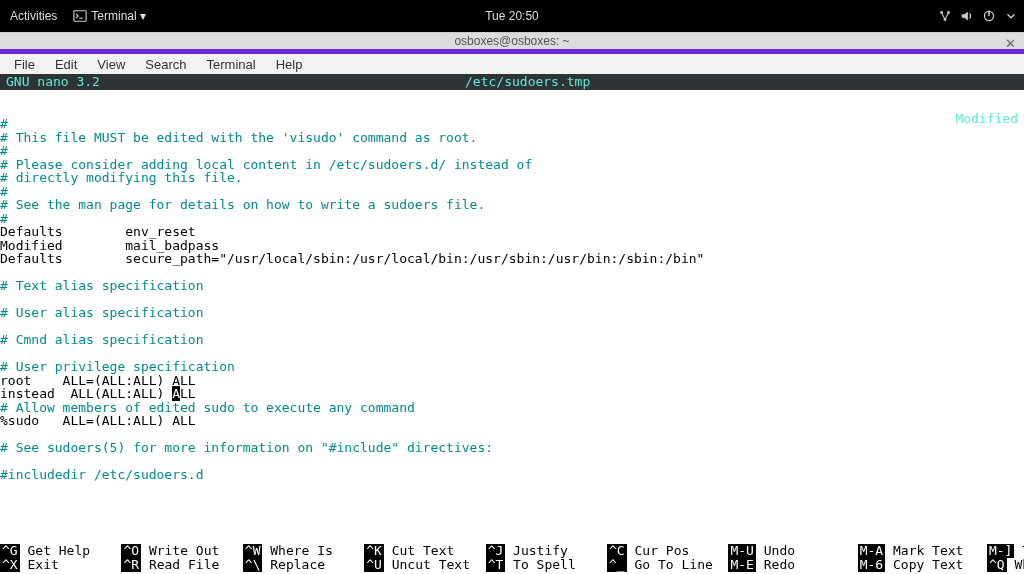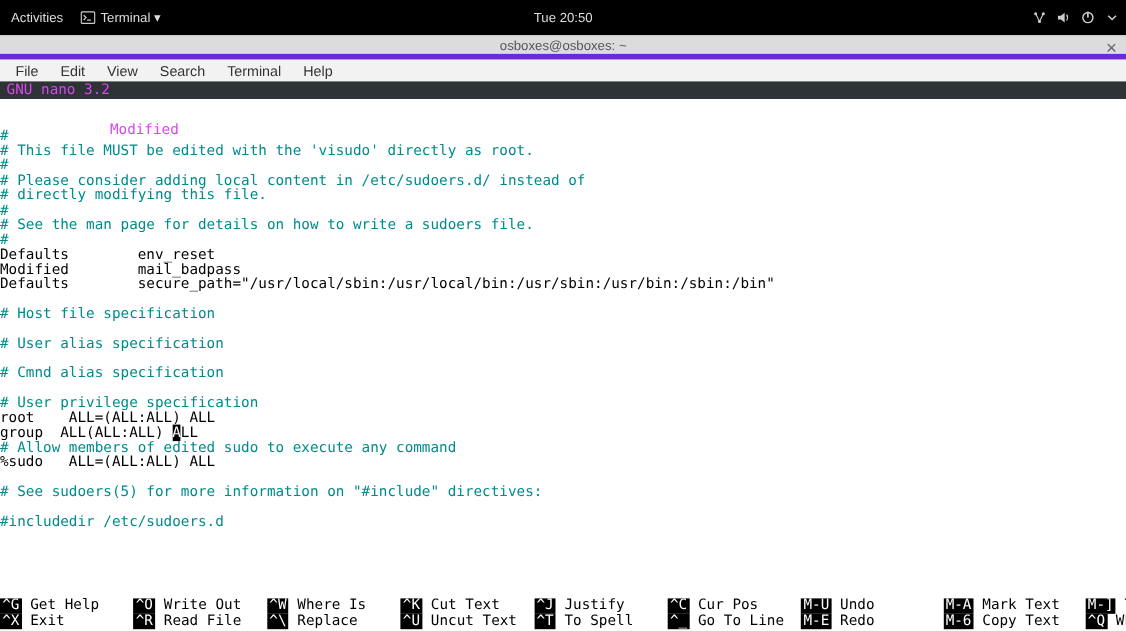--- a/index.html
+++ b/index.html
@@ -9,21 +9,21 @@
   .topbar .center { position: absolute; left: 50%; transform: translateX(-50%); }
   .topbar .right { margin-left: auto; display: flex; gap: 8px; align-items: center; }
   .tb-item { cursor: pointer; padding: 2px 4px; }
   .tb-item.app { display: flex; align-items: center; gap: 4px; }
   .tb-icon { display: inline-flex; width: 14px; height: 14px; align-items: center; justify-content: center; }
   .tb-icon svg { width: 14px; height: 14px; }
   .titlebar { background: #dcdcdc; height: 22px; display: flex; align-items: center; justify-content: center; font-size: 12px; color: #555; position: relative; border-top: 1px solid #ccc; border-bottom: 5px solid #6d28d9; }
   .titlebar .close { position: absolute; right: 8px; top: 3px; color: #666; font-size: 13px; cursor: pointer; }
   .menubar { background: #f2f2f2; height: 20px; display: flex; align-items: center; font-size: 13px; color: #333; padding: 0 6px; gap: 4px; }
   .menubar .menu-item { padding: 3px 8px; cursor: pointer; }
-  .nano-header { background: #2e3436; color: #d946ef; font-family: "DejaVu Sans Mono","Liberation Mono",monospace; font-size: 13px; height: 16px; line-height: 16px; display: flex; padding: 0 6px; }
+  .nano-header { background: #2e3436; color: #5eead4; font-family: "DejaVu Sans Mono","Liberation Mono",monospace; font-size: 13px; height: 16px; line-height: 16px; display: flex; padding: 0 6px; }
   .nano-header .nh-left { flex: 0 0 auto; }
   .nano-header .nh-center { flex: 1 1 auto; text-align: center; }
   .nano-header .nh-right { flex: 0 0 auto; margin-top: 37px; }
   .editor { background: #fff; font-family: "DejaVu Sans Mono","Liberation Mono",monospace; font-size: 13px; line-height: 13.5px; white-space: pre; color: #000; padding: 0; height: 454px; overflow: hidden; }
   .editor .cmt { color: #008b8b; }
   .editor .txt { color: #000; }
   .editor .cur { background: #000; color: #fff; }
   .shortcuts { background: #fff; font-family: "DejaVu Sans Mono","Liberation Mono",monospace; font-size: 13px; line-height: 14px; color: #000; padding: 0; height: 36px; white-space: pre; }
   .shortcuts .row { height: 14px; }
   .shortcuts .key { background: #000; color: #fff; display: inline-block; padding: 0 2px; }
@@ -86,46 +86,47 @@
   <span class="menu-item">File</span>
   <span class="menu-item">Edit</span>
   <span class="menu-item">View</span>
   <span class="menu-item">Search</span>
   <span class="menu-item">Terminal</span>
   <span class="menu-item">Help</span>
 </div>
 
 <div class="nano-header">
   <span class="nh-left">  GNU nano 3.2</span>
+  <span class="nh-center">/etc/sudoers.tmp</span>
   <span class="nh-right">Modified  </span>
 </div>
 
 <div class="editor">
 <span class="txt">
 </span><span class="cmt">#</span>
-<span class="cmt"># This file MUST be edited with the 'visudo' directly as root.</span>
+<span class="cmt"># This file MUST be edited with the 'visudo' command as root.</span>
 <span class="cmt">#</span>
 <span class="cmt"># Please consider adding local content in /etc/sudoers.d/ instead of</span>
 <span class="cmt"># directly modifying this file.</span>
 <span class="cmt">#</span>
 <span class="cmt"># See the man page for details on how to write a sudoers file.</span>
 <span class="cmt">#</span>
 <span class="txt">Defaults        env_reset</span>
 <span class="txt">Modified        mail_badpass</span>
 <span class="txt">Defaults        secure_path="/usr/local/sbin:/usr/local/bin:/usr/sbin:/usr/bin:/sbin:/bin"</span>
 <span class="txt">
-</span><span class="cmt"># Host file specification</span>
+</span><span class="cmt"># Text alias specification</span>
 <span class="txt">
 </span><span class="cmt"># User alias specification</span>
 <span class="txt">
 </span><span class="cmt"># Cmnd alias specification</span>
 <span class="txt">
 </span><span class="cmt"># User privilege specification</span>
 <span class="txt">root    ALL=(ALL:ALL) ALL</span>
-<span class="txt"><span>group  ALL(ALL:ALL) </span><span class="cur">A</span><span>LL</span></span>
+<span class="txt"><span>instead  ALL(ALL:ALL) </span><span class="cur">A</span><span>LL</span></span>
 <span class="cmt"># Allow members of edited sudo to execute any command</span>
 <span class="txt">%sudo   ALL=(ALL:ALL) ALL</span>
 <span class="txt">
 </span><span class="cmt"># See sudoers(5) for more information on "#include" directives:</span>
 <span class="txt">
 </span><span class="cmt">#includedir /etc/sudoers.d</span>
 </div>
 
 <div class="shortcuts"><div class="row"><span class="key">^G</span><span> Get Help    </span><span class="key">^O</span><span> Write Out   </span><span class="key">^W</span><span> Where Is    </span><span class="key">^K</span><span> Cut Text    </span><span class="key">^J</span><span> Justify     </span><span class="key">^C</span><span> Cur Pos     </span><span class="key">M-U</span><span> Undo        </span><span class="key">M-A</span><span> Mark Text   </span><span class="key">M-]</span><span> To Bracket</span></div><div class="row"><span class="key">^X</span><span> Exit        </span><span class="key">^R</span><span> Read File   </span><span class="key">^\</span><span> Replace     </span><span class="key">^U</span><span> Uncut Text  </span><span class="key">^T</span><span> To Spell    </span><span class="key">^_</span><span> Go To Line  </span><span class="key">M-E</span><span> Redo        </span><span class="key">M-6</span><span> Copy Text   </span><span class="key">^Q</span><span> Where Was</span></div></div>
 

